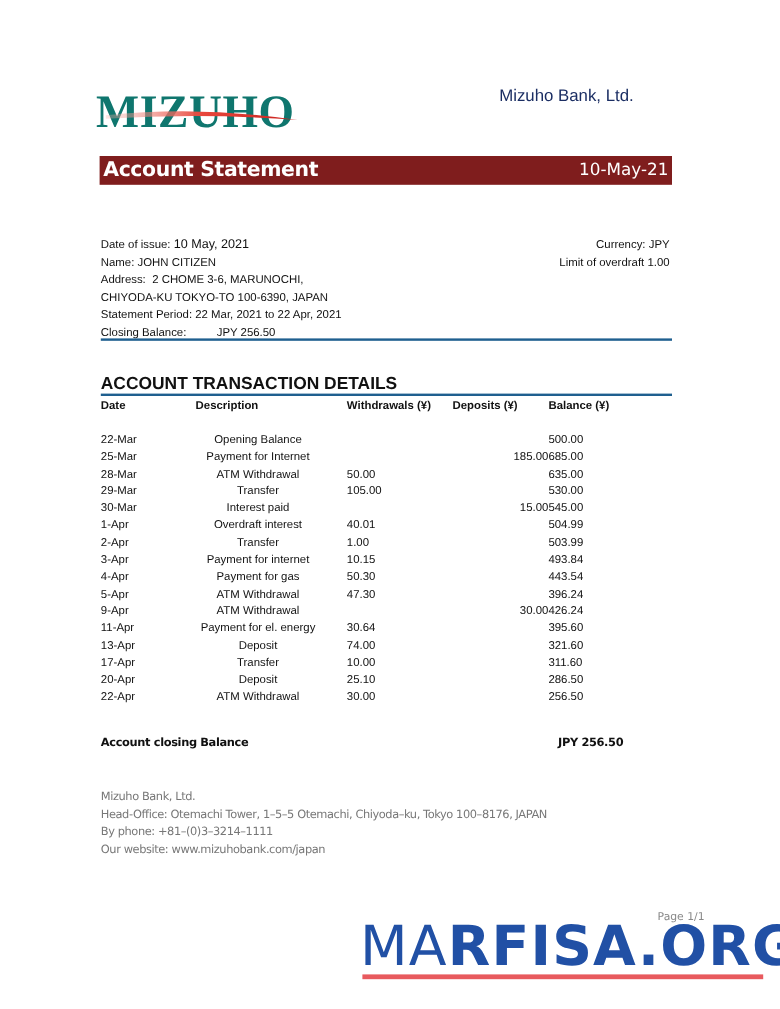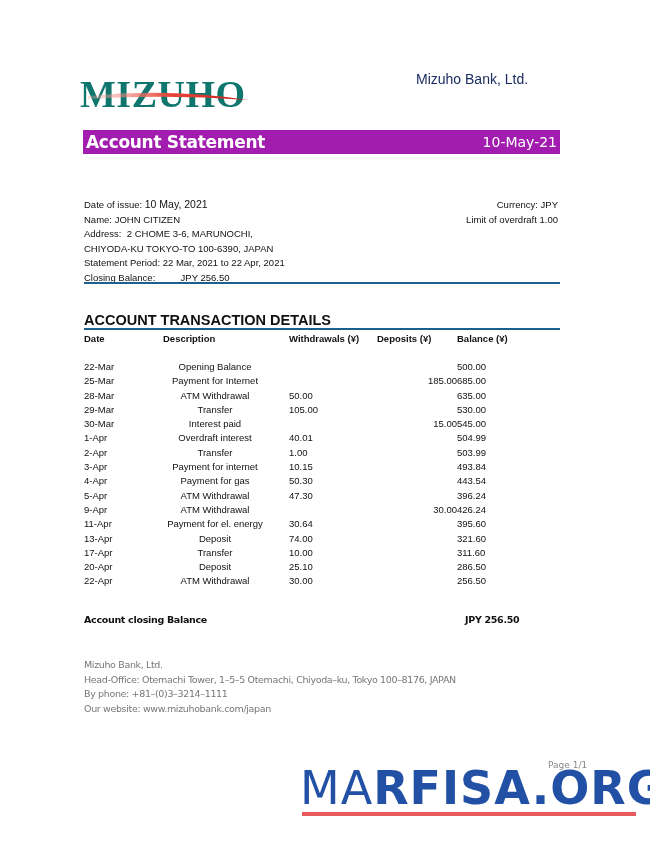--- a/index.html
+++ b/index.html
@@ -5,21 +5,21 @@
     html, body { margin: 0; padding: 0; background: #ffffff; }
     body { width: 650px; height: 841px; position: relative; overflow: hidden; font-family: "Liberation Sans", sans-serif; color: #111; }
     .abs { position: absolute; }
 
     .logo { left: 80px; top: 50px; width: 170px; height: 60px; }
     .logo-text { font-family: "Liberation Serif", serif; font-weight: bold; font-size: 38px; color: #0f766e; letter-spacing: 0.5px; line-height: 40px; transform: scaleY(1.02); margin-top: 24px; }
     .logo-swoosh { position: absolute; left: 8px; top: 40px; width: 160px; height: 14px; }
 
     .bank-name { left: 416px; top: 71px; font-size: 14px; color: #1b2e63; }
 
-    .banner { left: 83px; top: 130px; width: 477px; height: 24px; background: #a21caf; color: #fff; }
+    .banner { left: 83px; top: 130px; width: 477px; height: 24px; background: #7f1d1d; color: #fff; }
     .banner-title { position: absolute; left: 3px; top: 2px; font-size: 17px; font-weight: bold; font-family: "DejaVu Sans", sans-serif; letter-spacing: -0.3px; }
     .banner-date { position: absolute; right: 3px; top: 4px; font-size: 14px; font-family: "DejaVu Sans", sans-serif; }
 
     .info { left: 84px; top: 197px; font-size: 9.5px; line-height: 14.6px; }
     .info b { font-weight: normal; }
     .info .val { font-size: 10.5px; }
     .info-right { right: 92px; top: 197px; font-size: 9.5px; line-height: 15px; text-align: right; }
     .rule { background: #1f5f8f; height: 2px; }
     .rule1 { left: 84px; top: 282px; width: 476px; }
 

